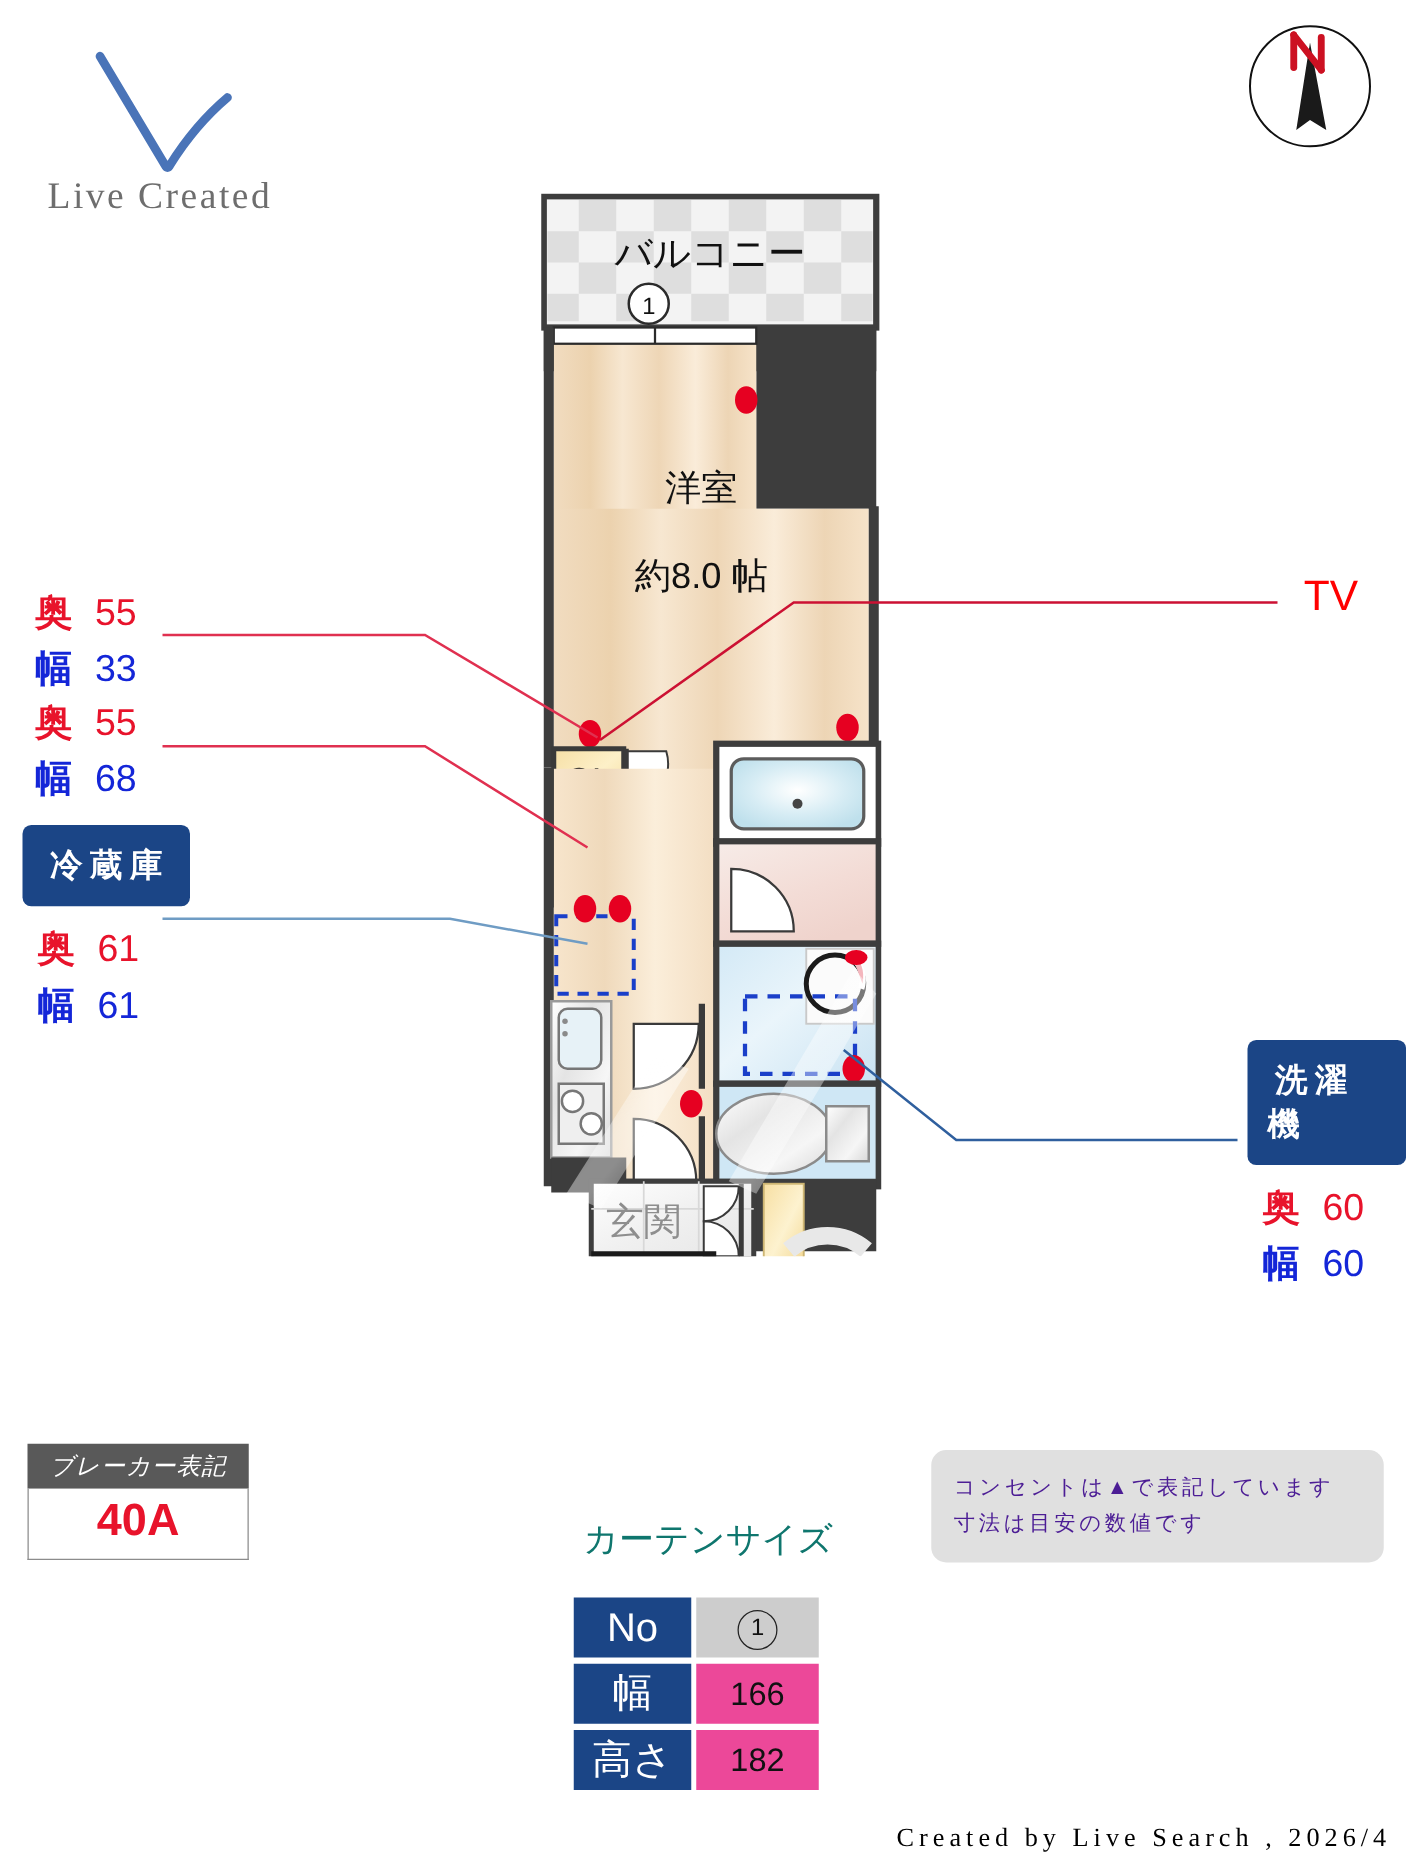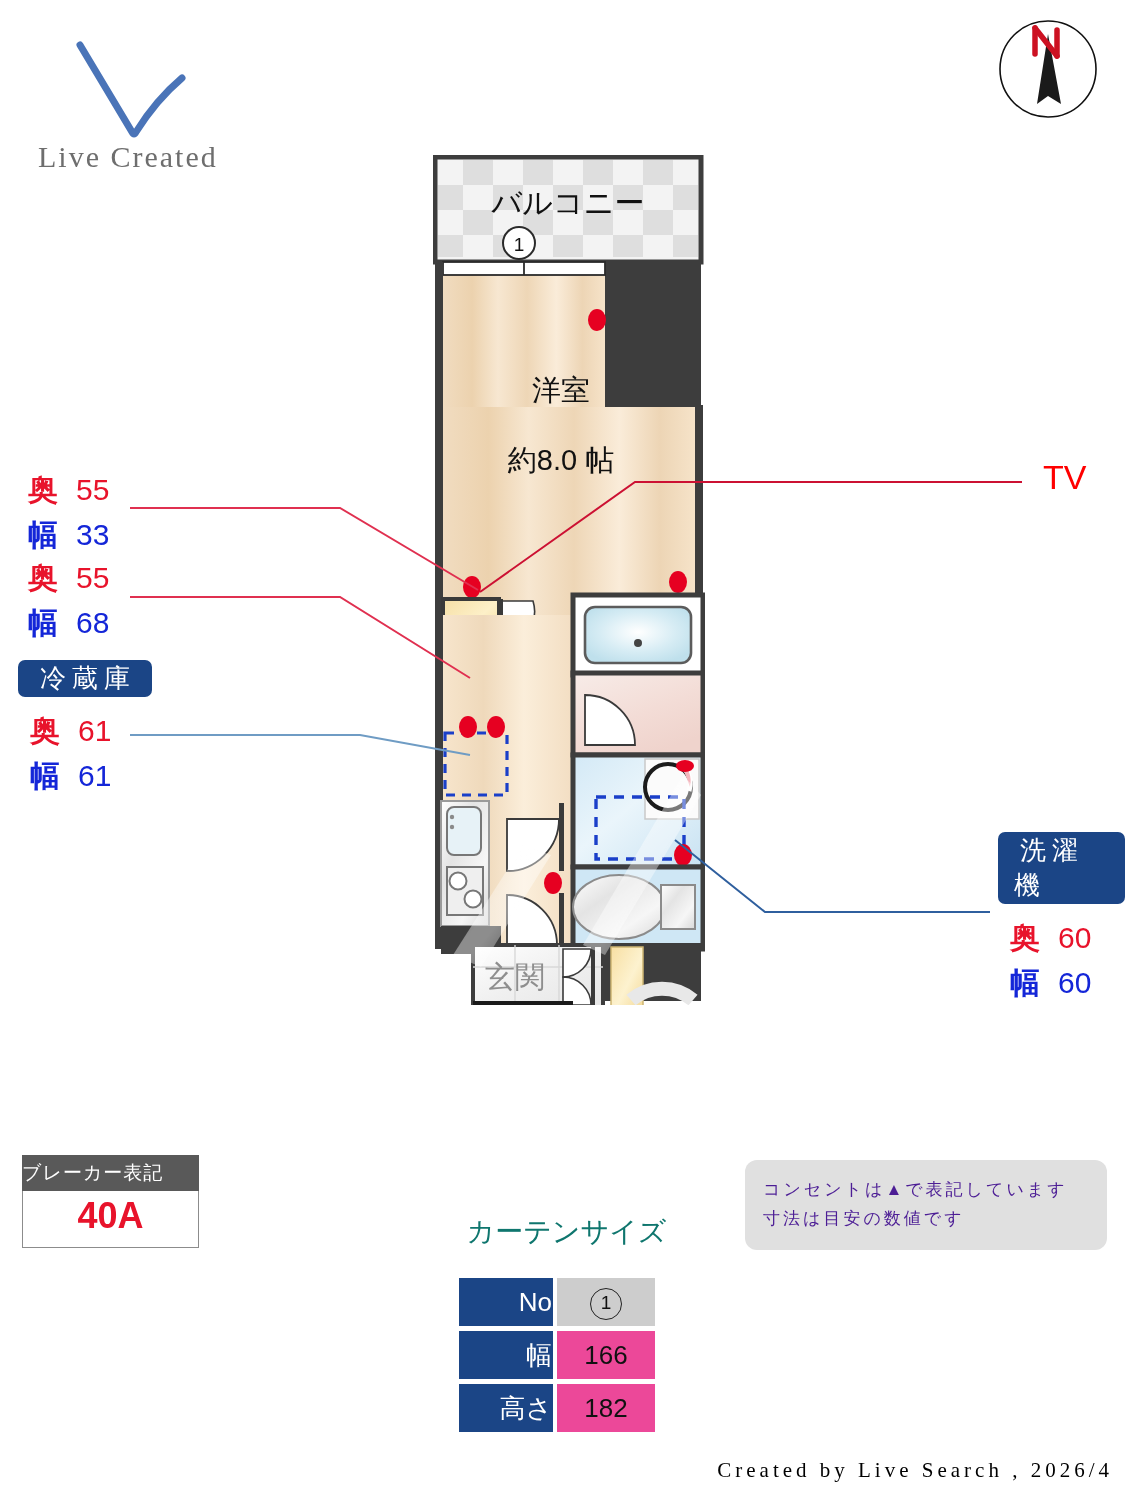--- a/index.html
+++ b/index.html
@@ -26,32 +26,32 @@
   
   #plan{left:433px;top:155px;width:272px;height:850px;}
   .lbl-oku{color:#e8132b;}
   .lbl-haba{color:#1426d8;}
   .dimrow{display:flex;align-items:baseline;gap:18px;}
   .dimrow .k{font-size:30px;font-weight:700;}
   .dimrow .v{font-size:30px;font-weight:400;}
 
   .badge{
     display:inline-block;background:#1b4586;color:#fff;
-    border-radius:7px;padding:1px 16px;font-size:26px;font-weight:400;
+    border-radius:7px;padding:15px 16px;font-size:26px;font-weight:700;
     letter-spacing:6px;text-indent:6px;
   }
 
   
   #tv-label{left:1043px;top:458px;font-size:34px;color:#ff0000;font-weight:400;}
 
   
   #breaker{left:22px;top:1155px;width:177px;}
   #breaker .hd{
-    background:#595959;color:#fff;font-size:19px;
-    padding:5px 0;letter-spacing:1px;
+    background:#595959;color:#fff;font-size:19px;text-align:center;
+    padding:5px 0;letter-spacing:1px;font-style:italic;
   }
   #breaker .bd{
     border:1px solid #8c8c8c;border-top:none;background:#fff;
     color:#e8132b;font-size:36px;font-weight:700;text-align:center;padding:4px 0 10px;
   }
 
   
   #note{
     left:745px;top:1160px;width:362px;
     background:#e0e0e0;border-radius:12px;padding:16px 18px;
@@ -60,21 +60,21 @@
   #note div{font-size:17px;color:#4c1d95;letter-spacing:3px;line-height:1.7;white-space:nowrap;}
 
   
   #curtain{left:455px;top:1213px;width:215px;}
   #curtain .title{
     font-size:28px;color:#0f766e;text-align:center;margin-bottom:22px;white-space:nowrap;
     margin-left:8px;
   }
   #curtain table{border-collapse:separate;border-spacing:4px 5px;}
   #curtain td.k{
-    background:#1b4586;color:#fff;font-size:26px;text-align:right;
+    background:#1b4586;color:#fff;font-size:32px;text-align:center;
     width:92px;height:46px;
   }
   #curtain td.v{
     background:#ec4899;color:#111;font-size:26px;text-align:center;
     width:96px;height:46px;
   }
   #curtain td.v.head{background:#cdcdcd;}
   .circnum{
     display:inline-block;width:30px;height:30px;line-height:28px;
     border:1.6px solid #222;border-radius:50%;font-size:19px;text-align:center;

